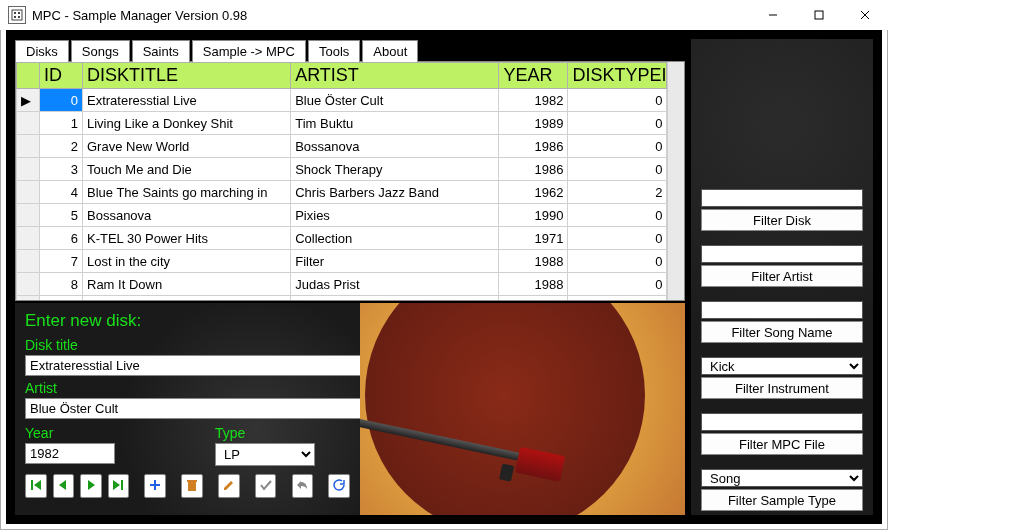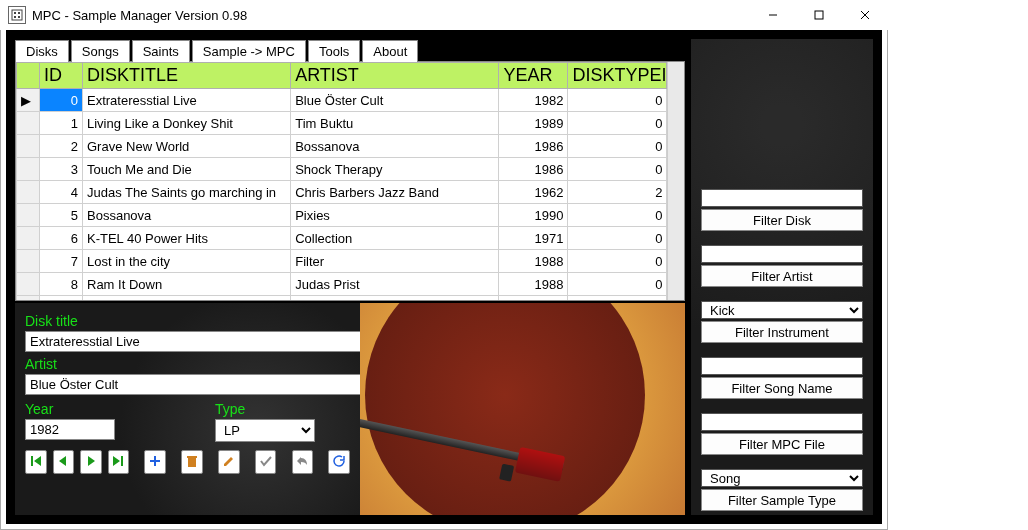--- a/index.html
+++ b/index.html
@@ -135,37 +135,37 @@
     <td class="rowhdr "></td>
     <td class="id-cell ">3</td>
     <td>Touch Me and Die</td>
                 <td>Shock Therapy</td>
     <td class="num">1986</td>
                 <td class="num">0</td>
               </tr>
               <tr>
     <td class="rowhdr "></td>
     <td class="id-cell ">4</td>
-    <td>Judas The Saints go marching in</td>
+    <td>Blue The Saints go marching in</td>
                 <td>Chris Barbers Jazz Band</td>
     <td class="num">1962</td>
                 <td class="num">2</td>
               </tr>
               <tr>
     <td class="rowhdr "></td>
     <td class="id-cell ">5</td>
     <td>Bossanova</td>
                 <td>Pixies</td>
     <td class="num">1990</td>
                 <td class="num">0</td>
               </tr>
               <tr>
     <td class="rowhdr "></td>
     <td class="id-cell ">6</td>
-    <td>K-TEL 40 Power Hits</td>
+    <td>K-TEL 30 Power Hits</td>
                 <td>Collection</td>
     <td class="num">1971</td>
                 <td class="num">0</td>
               </tr>
               <tr>
     <td class="rowhdr "></td>
     <td class="id-cell ">7</td>
     <td>Lost in the city</td>
                 <td>Filter</td>
     <td class="num">1988</td>
@@ -187,20 +187,21 @@
     <td class="num">1886</td>
                 <td class="num">1</td>
               </tr>
             </tbody>
           </table>
         <div class="scrollcol"></div>
       </div>
 
       <div class="bottom-split">
         <div class="form-pane">
+          <div class="hd">Enter new disk:</div>
           <div class="lbl">Disk title</div>
           <input class="wide" value="Extrateresstial Live" style="">
           <div class="lbl">Artist</div>
           <input class="wide" value="Blue Öster Cult" style="">
           <div class="row2">
             <div class="col-y">
               <div class="lbl">Year</div>
               <input value="1982" style="">
             </div>
             <div class="col-t">
@@ -280,26 +281,26 @@
     <div class="side-pane">
       <div class="fg">
         <input style="">
         <button>Filter Disk</button>
       </div>
       <div class="fg">
         <input style="">
         <button>Filter Artist</button>
       </div>
       <div class="fg">
+        <input style="">
+        <button>Filter Song Name</button>
+      </div>
+      <div class="fg">
         <select><option>Kick</option></select>
         <button>Filter Instrument</button>
-      </div>
-      <div class="fg">
-        <input style="">
-        <button>Filter Song Name</button>
       </div>
       <div class="fg">
         <input style="">
         <button>Filter MPC File</button>
       </div>
       <div class="fg">
         <select><option>Song</option></select>
         <button>Filter Sample Type</button>
       </div>
     </div>

